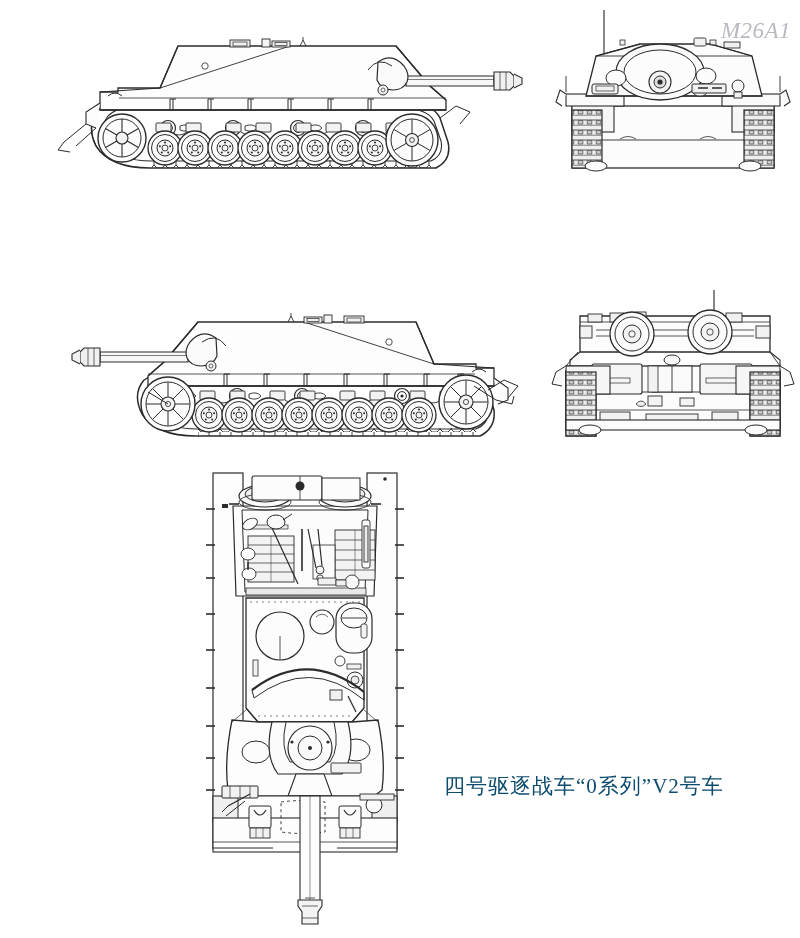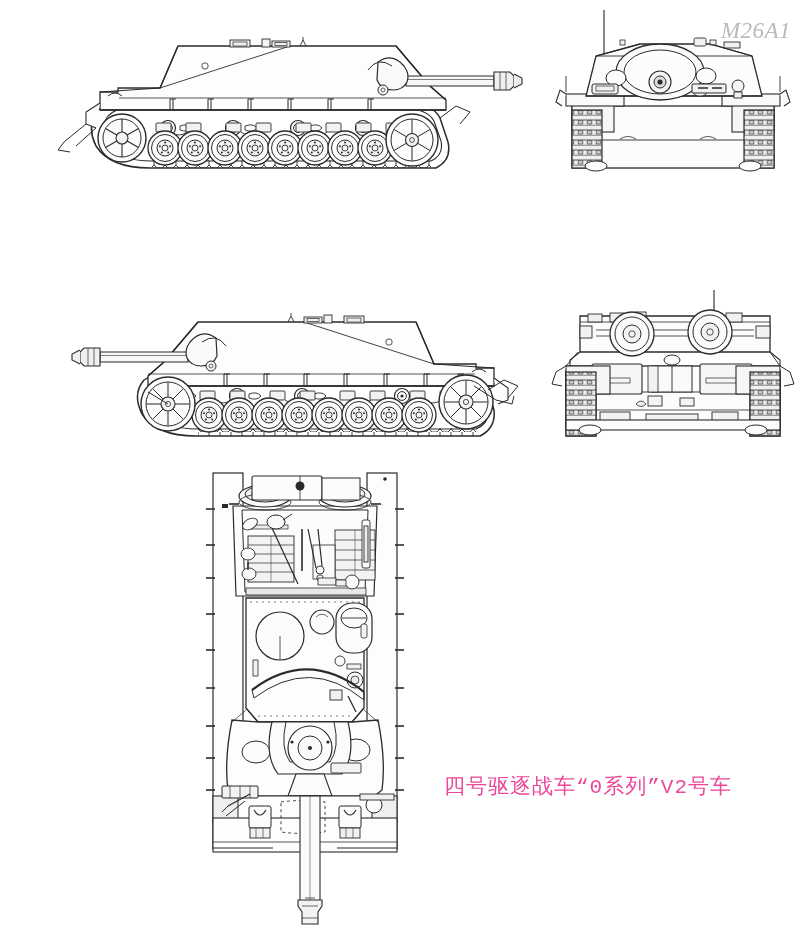--- a/index.html
+++ b/index.html
@@ -4,22 +4,22 @@
 <title>Jagdpanzer IV Blueprint</title>
 <style>
   html,body{margin:0;padding:0;background:#ffffff;}
   body{
     width:800px;height:938px;position:relative;overflow:hidden;
     font-family:"Liberation Serif", serif;
   }
   #sheet{position:absolute;inset:0;width:800px;height:938px;}
   .caption{
     position:absolute; left:444px; top:772px;
-    font-family:Liberation Mono, monospace;
-    font-size:21px; letter-spacing:1px; color:#ec4899;
+    font-family:Liberation Serif, serif;
+    font-size:21px; letter-spacing:1px; color:#0c4a6e;
     white-space:nowrap;
   }
   .watermark{
     position:absolute; left:744px; top:18px;
     font-family:"Liberation Serif", serif;
     font-style:italic; font-size:23px; color:#b9b9c0;
     white-space:nowrap; letter-spacing:.5px;
     transform:translateX(-50%);
     margin-left:12px;
   }

